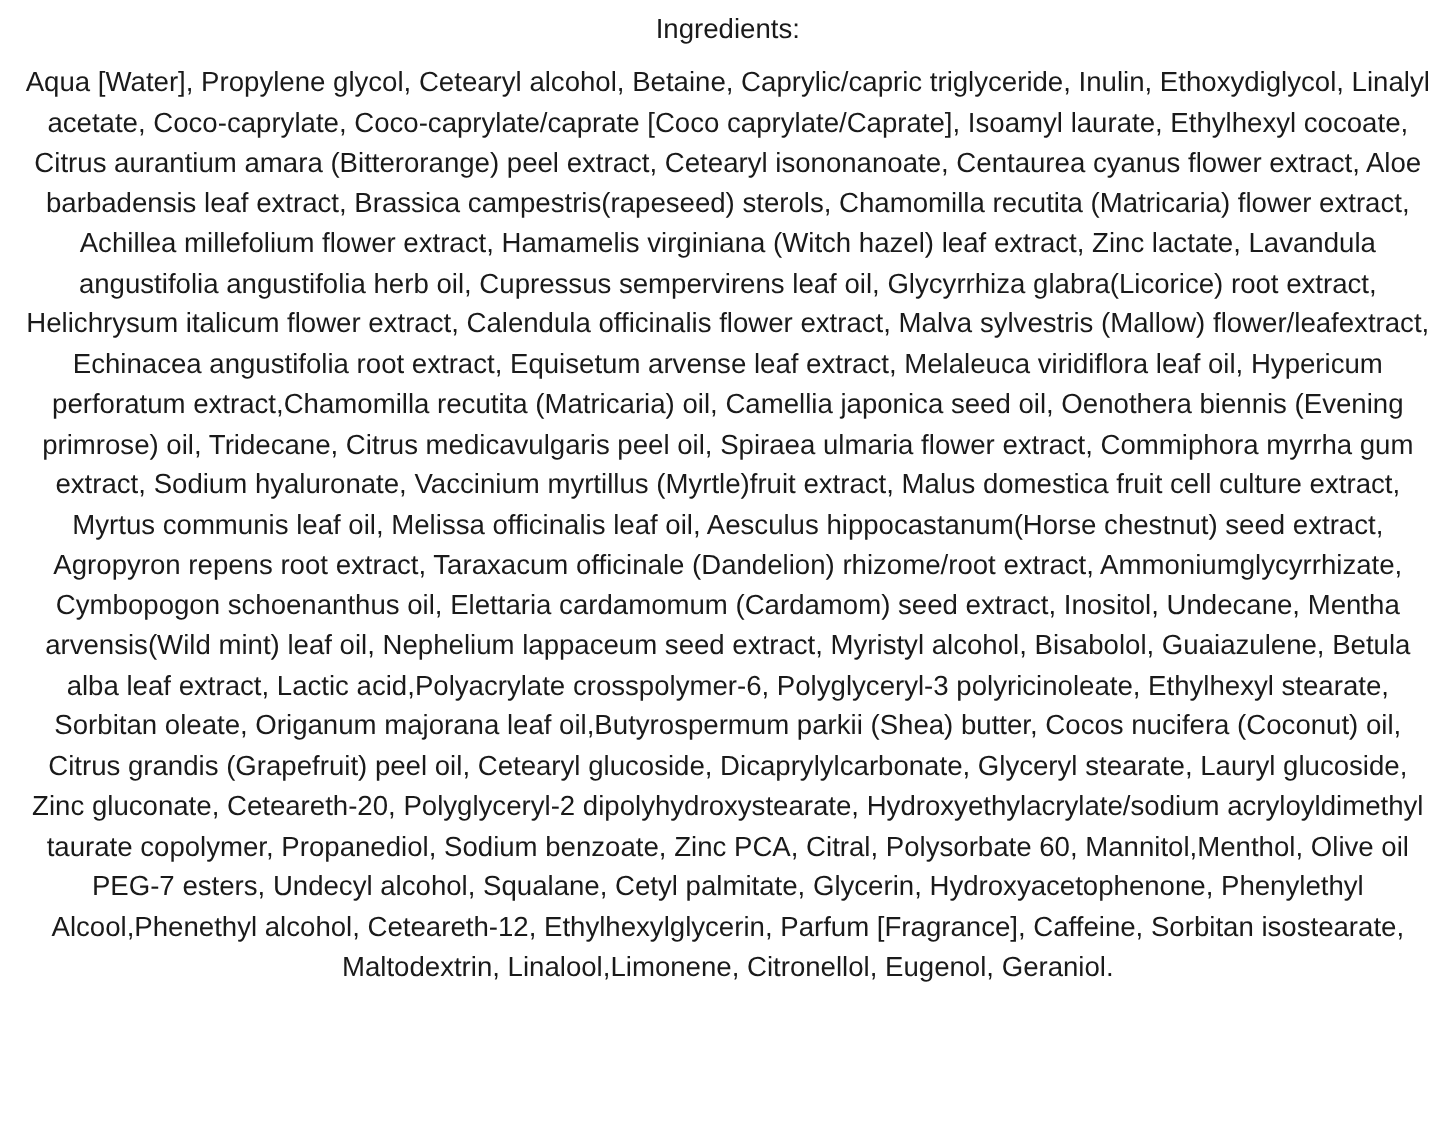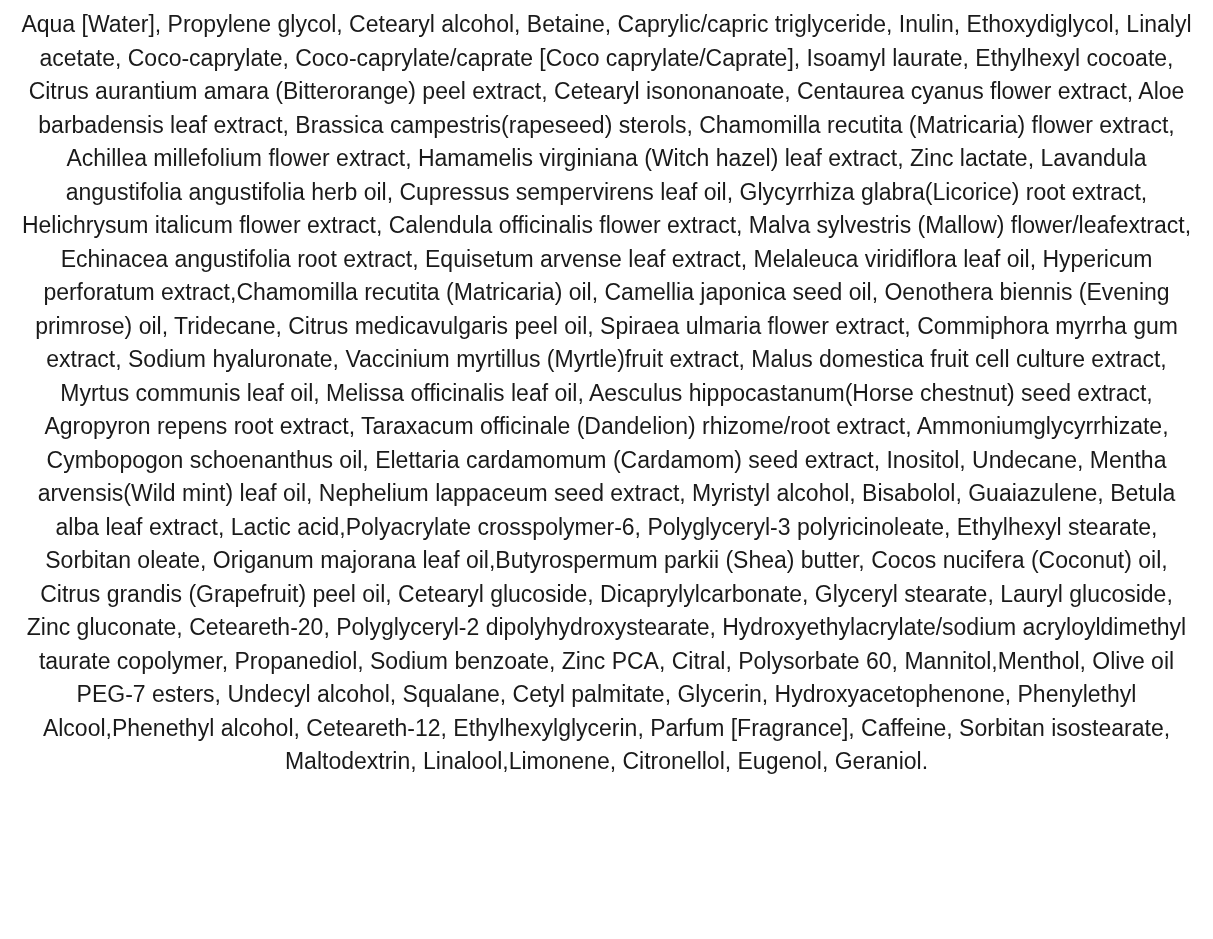--- a/index.html
+++ b/index.html
@@ -26,20 +26,22 @@
     font-weight: 400;
     color: #1a1a1a;
   }
   .ingredients-body {
     text-align: center;
     font-size: 23px;
     line-height: 33.5px;
     font-weight: 400;
     color: #1a1a1a;
     word-spacing: 0px;
+    margin-top: 11px;
   }
 </style>
 </head>
 <body>
 
 <div class="page">
+  <div class="ingredients-heading">Ingredients:</div>
   <div class="ingredients-body">Aqua [Water], Propylene glycol, Cetearyl alcohol, Betaine, Caprylic/capric triglyceride, Inulin, Ethoxydiglycol, Linalyl acetate, Coco-caprylate, Coco-caprylate/caprate [Coco caprylate/Caprate], Isoamyl laurate, Ethylhexyl cocoate, Citrus aurantium amara (Bitterorange) peel extract, Cetearyl isononanoate, Centaurea cyanus flower extract, Aloe barbadensis leaf extract, Brassica campestris(rapeseed) sterols, Chamomilla recutita (Matricaria) flower extract, Achillea millefolium flower extract, Hamamelis virginiana (Witch hazel) leaf extract, Zinc lactate, Lavandula angustifolia angustifolia herb oil, Cupressus sempervirens leaf oil, Glycyrrhiza glabra(Licorice) root extract, Helichrysum italicum flower extract, Calendula officinalis flower extract, Malva sylvestris (Mallow) flower/leafextract, Echinacea angustifolia root extract, Equisetum arvense leaf extract, Melaleuca viridiflora leaf oil, Hypericum perforatum extract,Chamomilla recutita (Matricaria) oil, Camellia japonica seed oil, Oenothera biennis (Evening primrose) oil, Tridecane, Citrus medicavulgaris peel oil, Spiraea ulmaria flower extract, Commiphora myrrha gum extract, Sodium hyaluronate, Vaccinium myrtillus (Myrtle)fruit extract, Malus domestica fruit cell culture extract, Myrtus communis leaf oil, Melissa officinalis leaf oil, Aesculus hippocastanum(Horse chestnut) seed extract, Agropyron repens root extract, Taraxacum officinale (Dandelion) rhizome/root extract, Ammoniumglycyrrhizate, Cymbopogon schoenanthus oil, Elettaria cardamomum (Cardamom) seed extract, Inositol, Undecane, Mentha arvensis(Wild mint) leaf oil, Nephelium lappaceum seed extract, Myristyl alcohol, Bisabolol, Guaiazulene, Betula alba leaf extract, Lactic acid,Polyacrylate crosspolymer-6, Polyglyceryl-3 polyricinoleate, Ethylhexyl stearate, Sorbitan oleate, Origanum majorana leaf oil,Butyrospermum parkii (Shea) butter, Cocos nucifera (Coconut) oil, Citrus grandis (Grapefruit) peel oil, Cetearyl glucoside, Dicaprylylcarbonate, Glyceryl stearate, Lauryl glucoside, Zinc gluconate, Ceteareth-20, Polyglyceryl-2 dipolyhydroxystearate, Hydroxyethylacrylate/sodium acryloyldimethyl taurate copolymer, Propanediol, Sodium benzoate, Zinc PCA, Citral, Polysorbate 60, Mannitol,Menthol, Olive oil PEG-7 esters, Undecyl alcohol, Squalane, Cetyl palmitate, Glycerin, Hydroxyacetophenone, Phenylethyl Alcool,Phenethyl alcohol, Ceteareth-12, Ethylhexylglycerin, Parfum [Fragrance], Caffeine, Sorbitan isostearate, Maltodextrin, Linalool,Limonene, Citronellol, Eugenol, Geraniol.</div>
 </div>
 
 </body></html>

